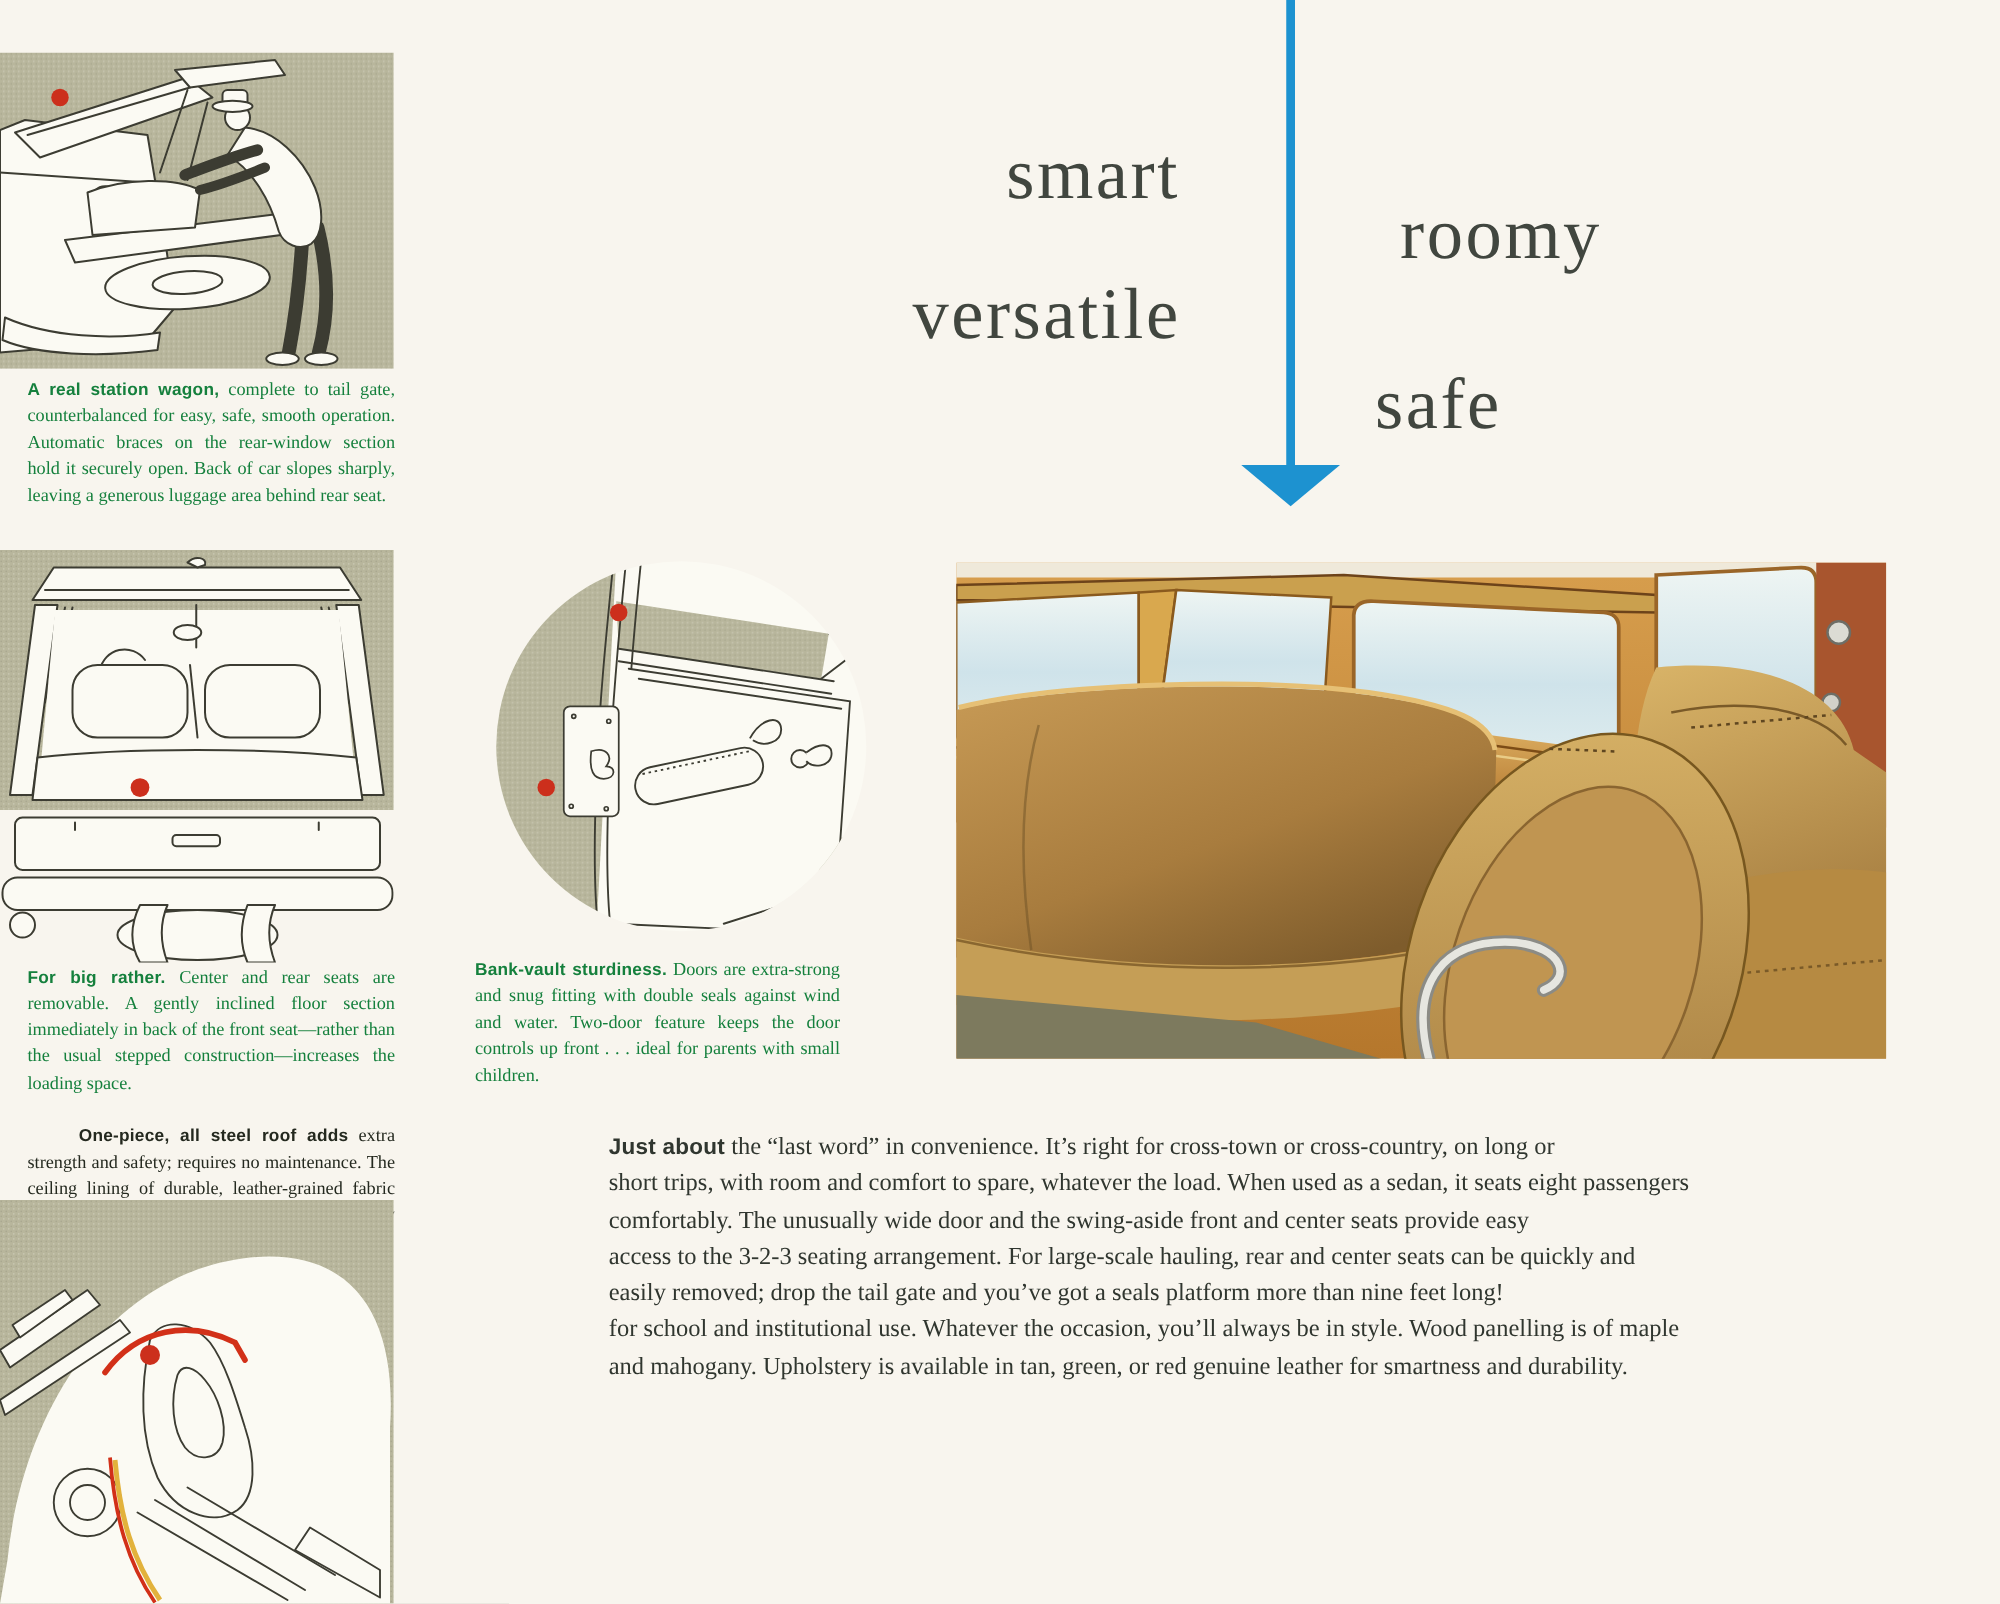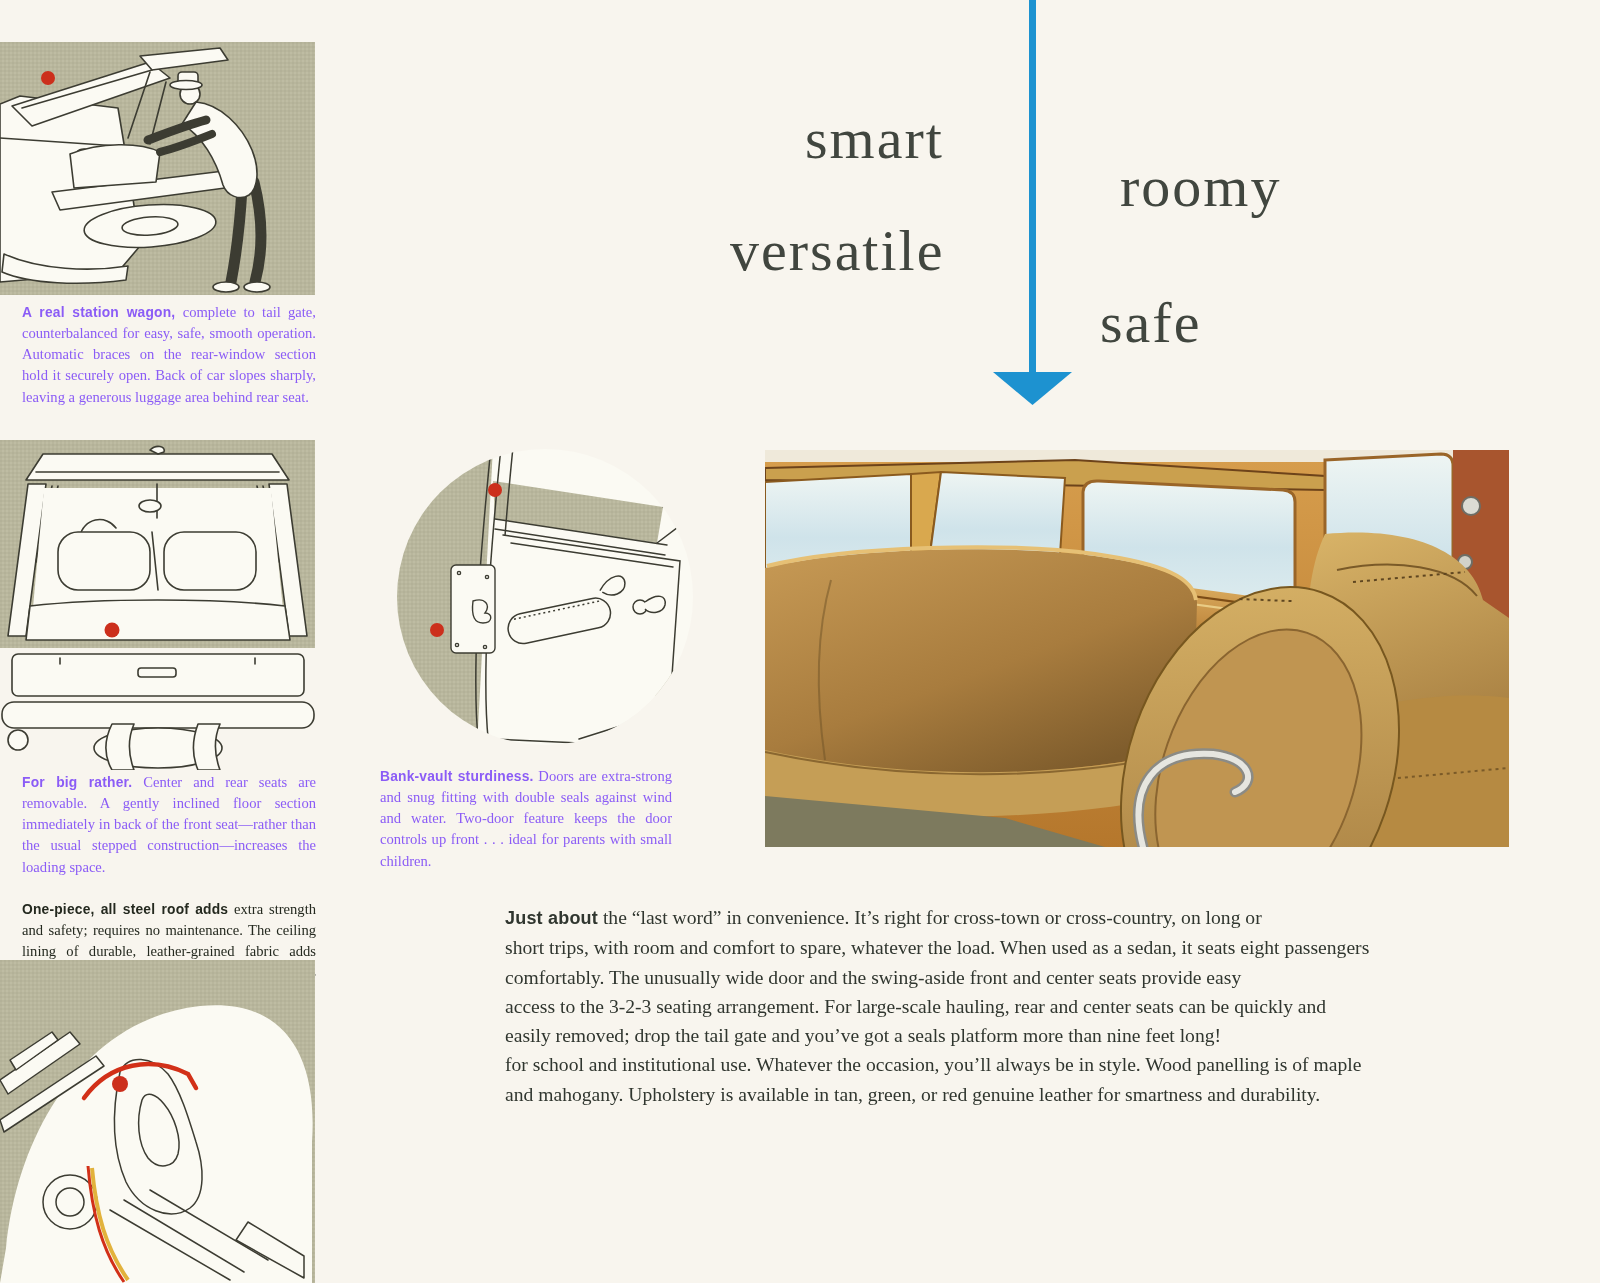--- a/index.html
+++ b/index.html
@@ -10,37 +10,37 @@
   }
   .abs{position:absolute;}
   
   .headword{
     position:absolute;font-family:"Liberation Serif",serif;
     font-size:58px;line-height:1;color:#41463f;letter-spacing:2px;white-space:nowrap;
   }
   
   .cap{
     position:absolute;width:294px;font-size:14.6px;line-height:1.45;
-    text-align:justify;color:#8b5cf6;
+    text-align:justify;color:#15803d;
   }
   .cap b,.note b,.bodylead{
     font-family:"Liberation Sans",sans-serif;font-weight:bold;letter-spacing:.2px;
   }
   .cap b{font-size:13.8px;}
   .note{
     position:absolute;width:294px;font-size:14.6px;line-height:1.45;
     text-align:justify;color:#24291f;
   }
-  .note b{font-size:13.8px;}
+  .note b{font-size:13.8px;margin-left:41px;}
   
   .bodycopy{
     position:absolute;left:487px;top:903px;width:870px;
     font-size:19.6px;line-height:29.3px;color:#30362f;
   }
-  .bodycopy .ln{white-space:nowrap;margin-left:18px;}
+  .bodycopy .ln{white-space:nowrap;}
   .bodycopy .indent{padding-left:34px;}
   .bodylead{font-size:18px;}
   figure{margin:0;padding:0;}
   svg{display:block;}
 </style>
 </head>
 <body>
 
 <div class="page">
 

